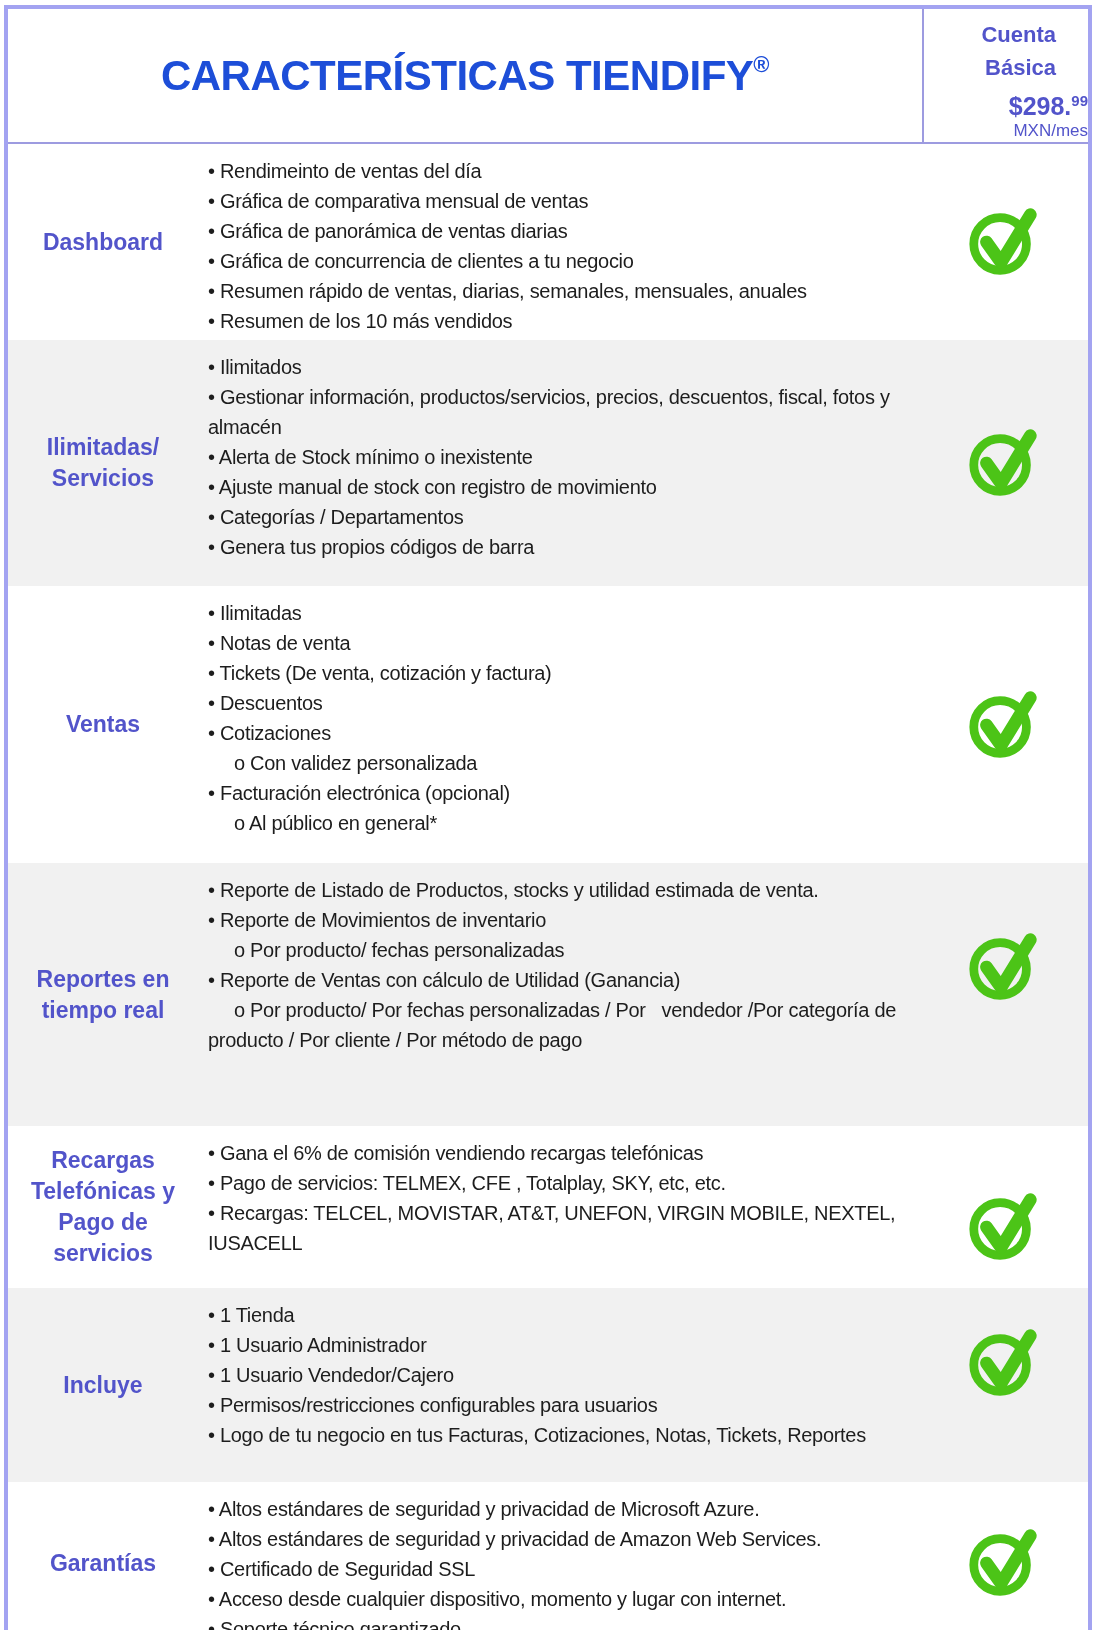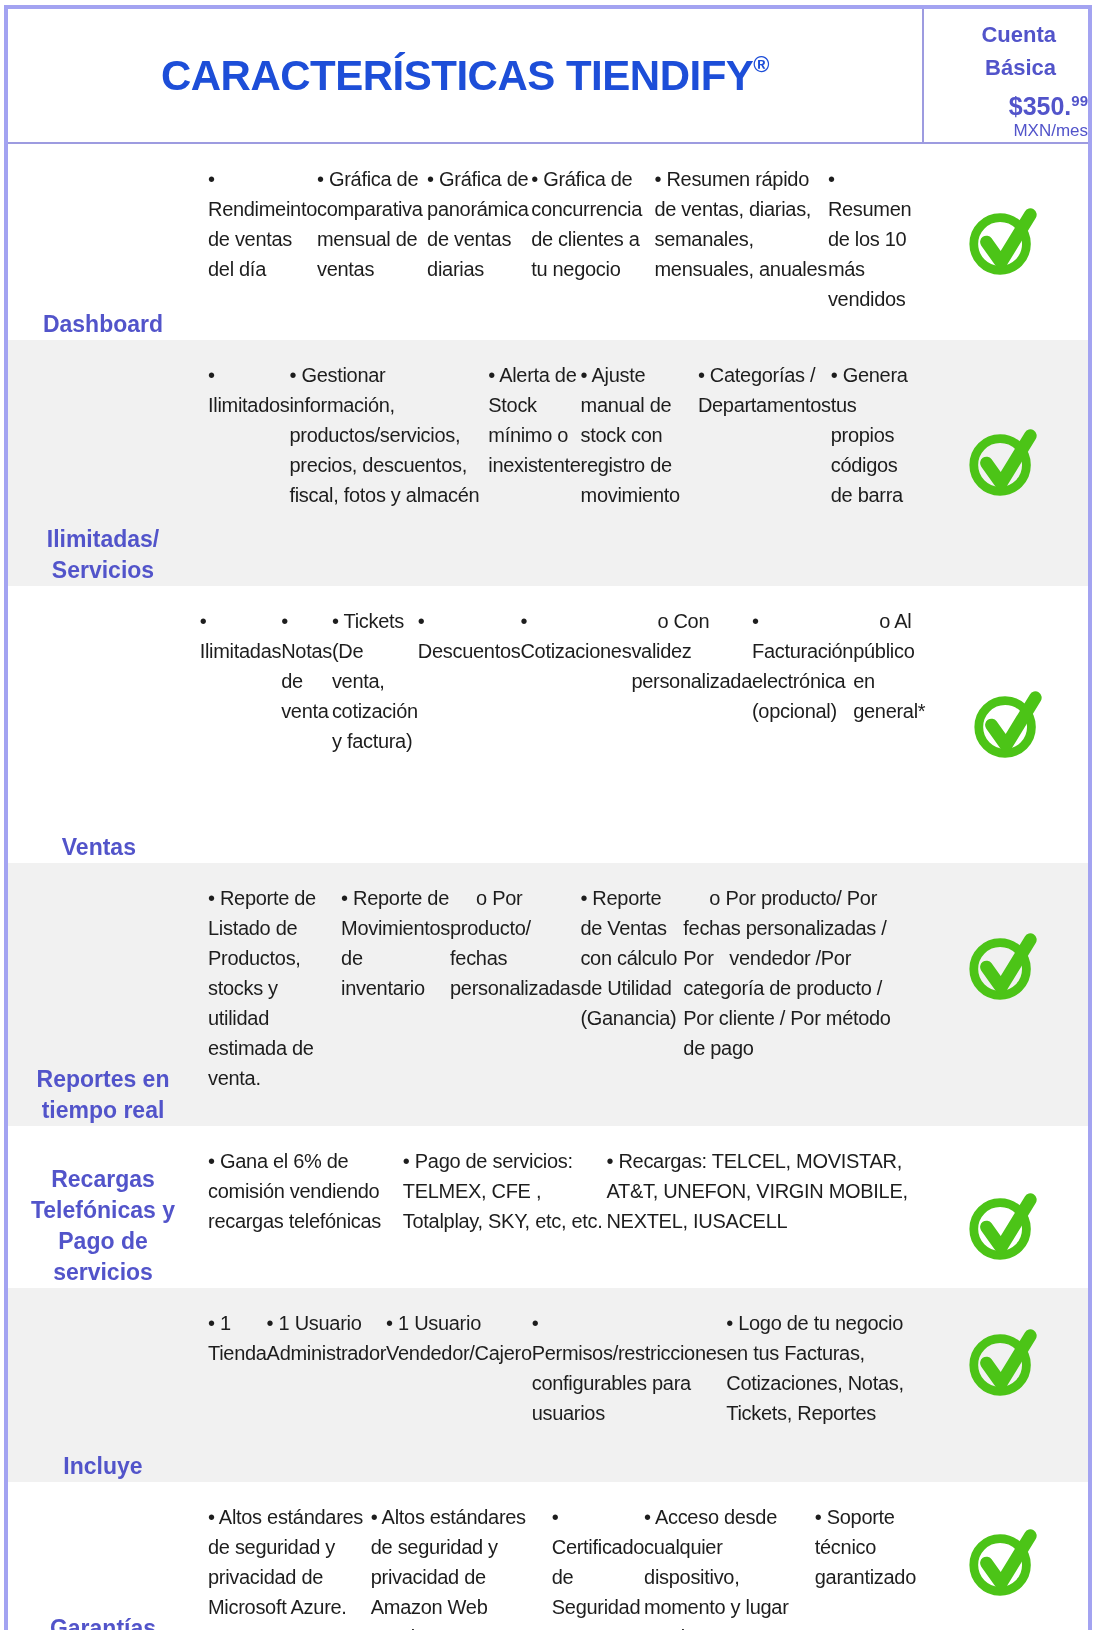--- a/index.html
+++ b/index.html
@@ -78,36 +78,36 @@
   .r3 { height: 277px; }
   .r4 { height: 263px; }
   .r5 { height: 162px; }
   .r6 { height: 194px; }
   .r7 { height: 162px; }
   .label-col {
     width: 190px;
     padding: 0 20px;
     box-sizing: border-box;
     display: flex;
-    align-items: flex-end;
+    align-items: center;
     justify-content: center;
     text-align: center;
   }
   .row-label {
     font-size: 23px;
     font-weight: bold;
     color: #5254ca;
     line-height: 31px;
   }
   .content-col {
     flex: 1;
     display: flex;
-    flex-direction: row;
-    justify-content: flex-end;
-    padding: 20px 4px 4px 10px;
+    flex-direction: column;
+    justify-content: flex-start;
+    padding: 12px 4px 4px 10px;
   }
   .item {
     margin: 0;
     font-size: 20px;
     line-height: 30px;
     color: #1d1d1d;
     letter-spacing: -0.3px;
   }
   .item.sub { text-indent: 26px; }
   .check-col {
@@ -124,21 +124,21 @@
 <body>
 
 <div class="sheet">
 
   <div class="header">
     <div class="title-cell">
       <div class="main-title"><span>CARACTERÍSTICAS TIENDIFY</span><sup>®</sup></div>
     </div>
     <div class="price-cell">
       <div class="plan-name">Cuenta Básica</div>
-      <div class="plan-price"><span>$350.</span><sup>99</sup></div>
+      <div class="plan-price"><span>$298.</span><sup>99</sup></div>
       <div class="plan-unit">MXN/mes</div>
     </div>
   </div>
 
   <div class="row r1">
     <div class="label-col">
       <div class="row-label">Dashboard</div>
     </div>
     <div class="content-col">
       <p class="item">• Rendimeinto de ventas del día</p>

